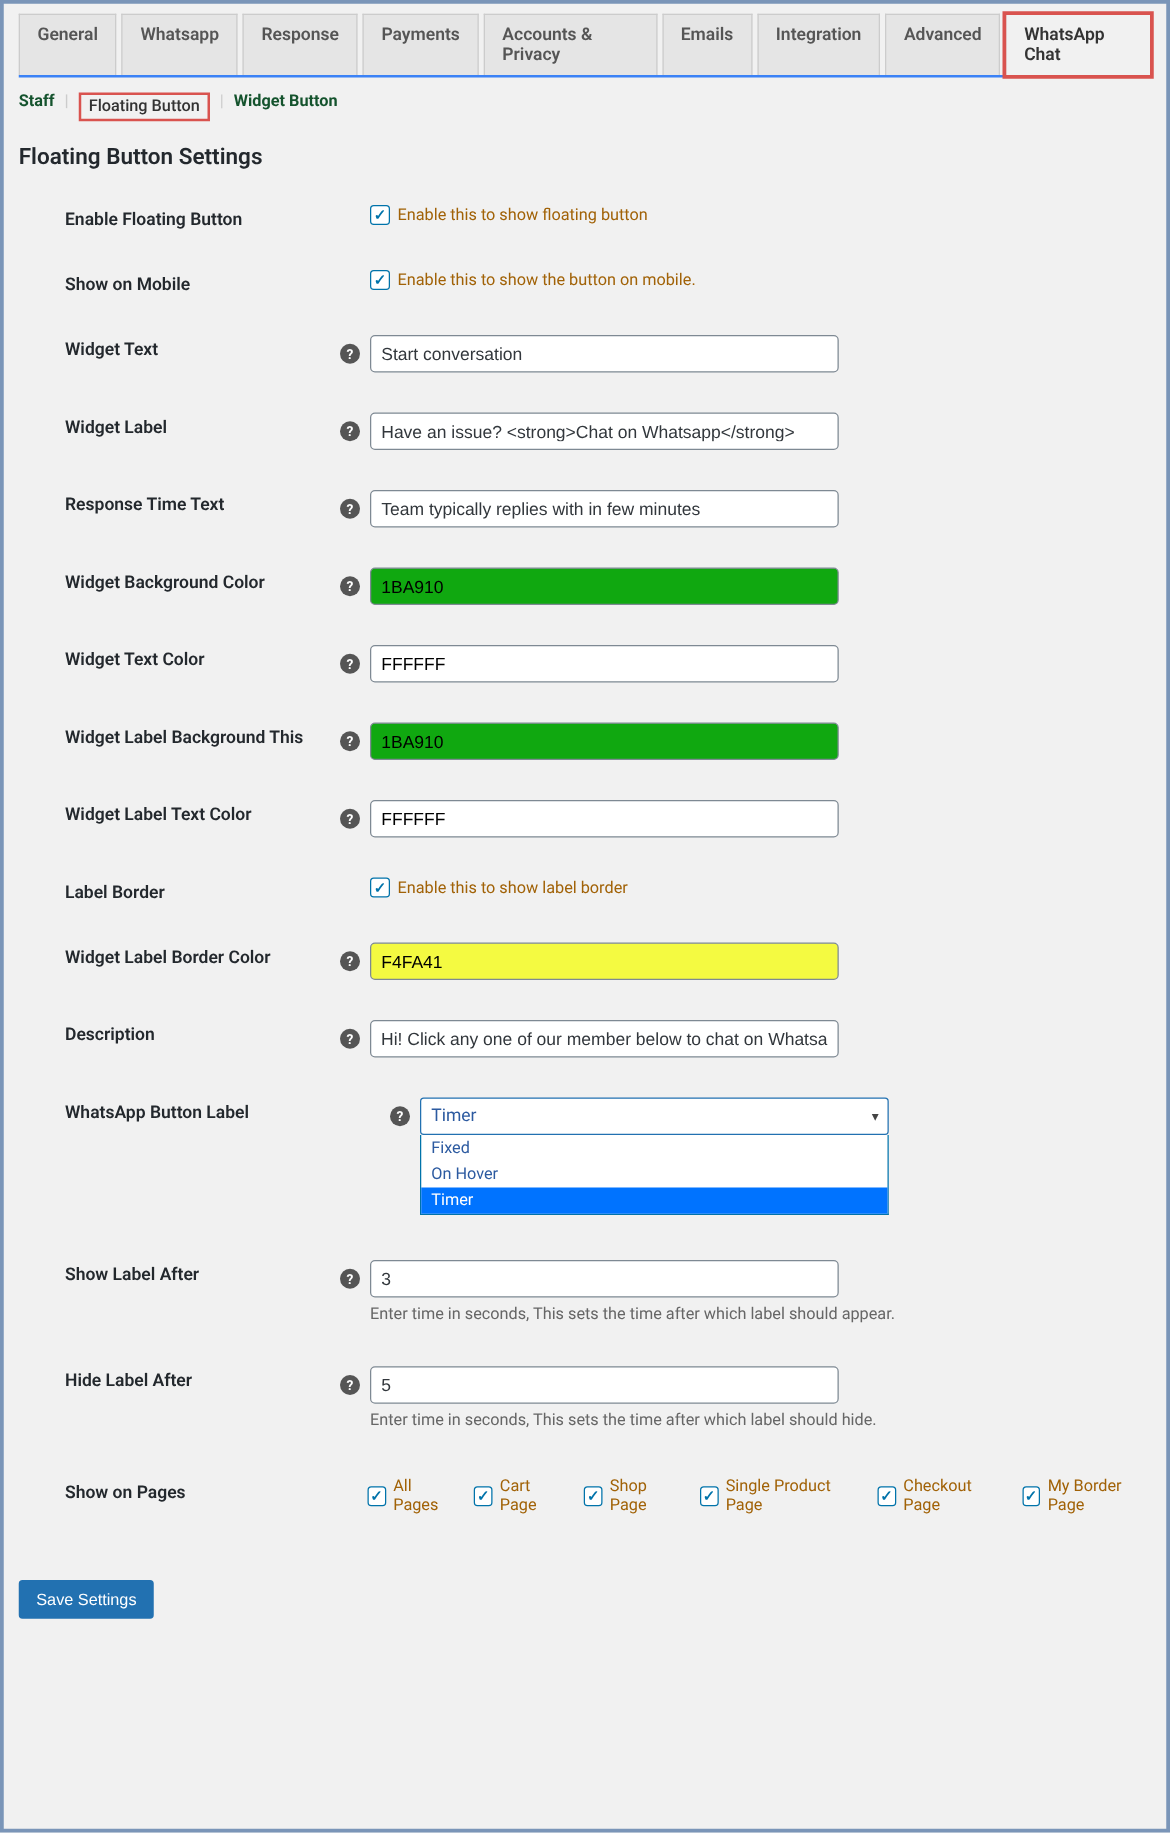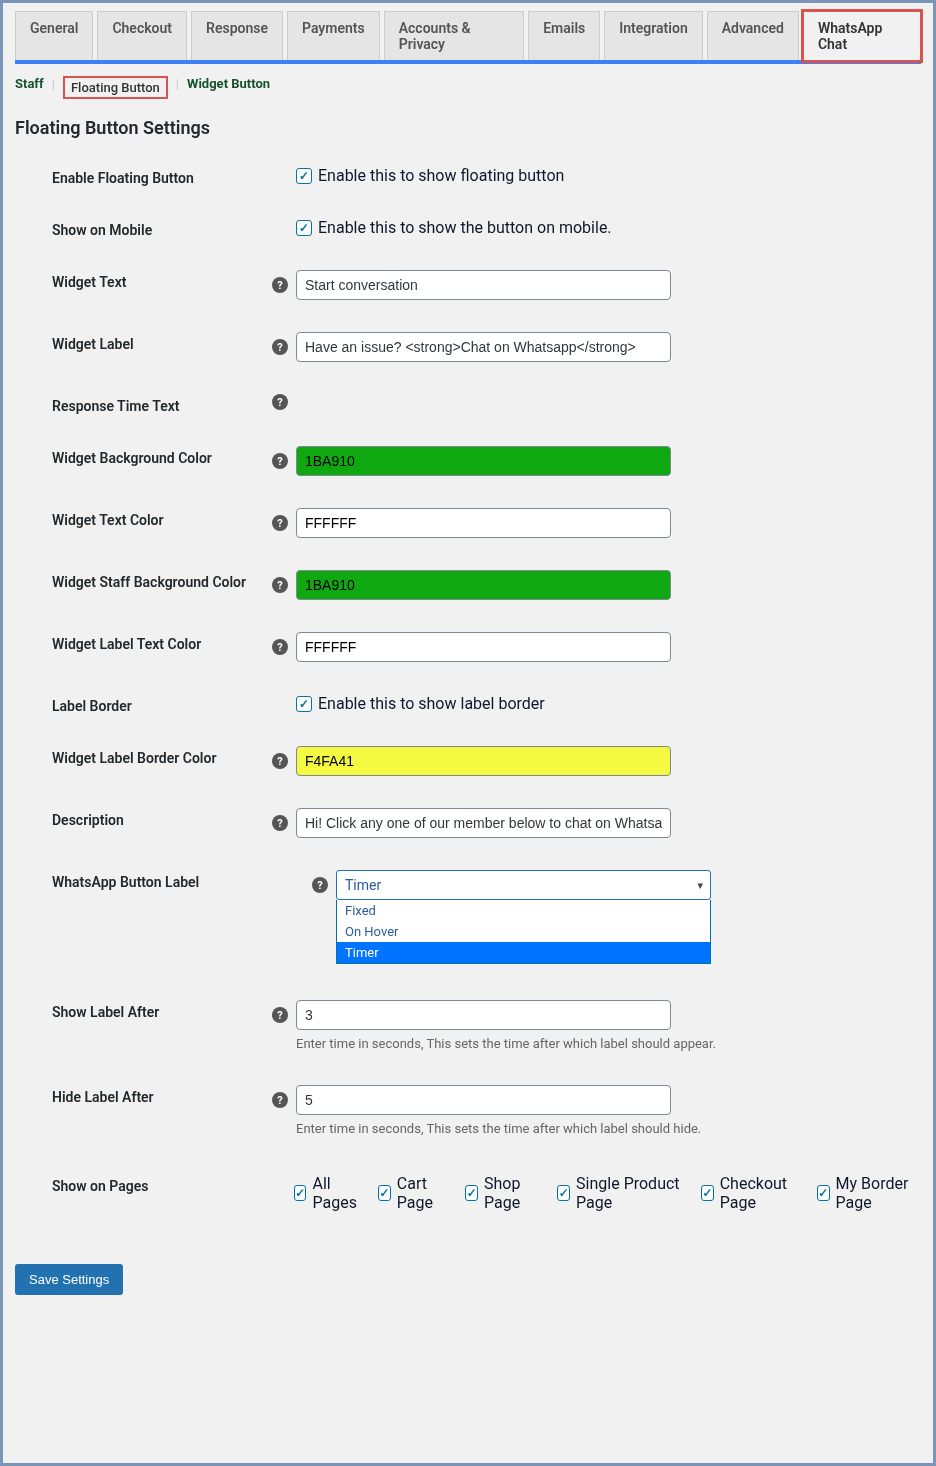--- a/index.html
+++ b/index.html
@@ -8,21 +8,21 @@
   font-size: 13px;
   color: #444;
   background: #f1f1f1;
   border: 3px solid #7a95b8;
   width: 936px;
   height: 1466px;
   padding: 8px 12px 12px 12px;
 }
 .tabs-main {
   display: flex;
-  border-bottom: 4px solid #3b82f6;
+  border-bottom: 2px solid #3b82f6;
   gap: 4px;
 }
 .tab-main {
   background: #e5e5e5;
   border: 1px solid #ccc;
   border-bottom: none;
   padding: 8px 14px;
   font-size: 14px;
   font-weight: 600;
   color: #555;
@@ -126,21 +126,21 @@
   background: #fff;
   display: flex; align-items: center; justify-content: center;
   cursor: pointer;
 }
 .checkbox.checked::after {
   content: "✓";
   color: #0073aa;
   font-size: 12px;
   font-weight: bold;
 }
-.checkbox-label { font-size: 16px; color: #0f172a; }
+.checkbox-label { font-size: 13px; color: #a16207; }
 .select-wrap { position: relative; width: 375px; }
 .select-box {
   width: 100%;
   height: 30px;
   border: 1px solid #2271b1;
   border-radius: 3px;
   background: #fff;
   padding: 4px 28px 4px 8px;
   font-size: 14px;
   color: #2c5aa0;
@@ -199,21 +199,21 @@
 }
 </style>
 </head>
 <body>
 
 
 
 
 <div class="tabs-main">
   <div class="tab-main">General</div>
-  <div class="tab-main">Checkout</div>
+  <div class="tab-main">Whatsapp</div>
   <div class="tab-main">Response</div>
   <div class="tab-main">Payments</div>
   <div class="tab-main">Accounts &amp; Privacy</div>
   <div class="tab-main">Emails</div>
   <div class="tab-main">Integration</div>
   <div class="tab-main">Advanced</div>
   <div class="tab-main active highlight">WhatsApp Chat</div>
 </div>
 
 
@@ -264,20 +264,21 @@
     <span class="help-icon">?</span>
     <input class="input-text" value="Have an issue? &lt;strong&gt;Chat on Whatsapp&lt;/strong&gt;" style="">
   </div>
 </div>
 
 
 <div class="form-row">
   <div class="form-label">Response Time Text</div>
   <div class="form-control-wrap">
     <span class="help-icon">?</span>
+    <input class="input-text" value="Team typically replies with in few minutes" style="">
   </div>
 </div>
 
 
 <div class="form-row">
   <div class="form-label">Widget Background Color</div>
   <div class="form-control-wrap">
     <span class="help-icon">?</span>
     <input class="input-color" style="background: rgb(16, 168, 16);" value="1BA910">
   </div>
@@ -287,21 +288,21 @@
 <div class="form-row">
   <div class="form-label">Widget Text Color</div>
   <div class="form-control-wrap">
     <span class="help-icon">?</span>
     <input class="input-color" style="background: rgb(255, 255, 255);" value="FFFFFF">
   </div>
 </div>
 
 
 <div class="form-row">
-  <div class="form-label">Widget Staff Background Color</div>
+  <div class="form-label">Widget Label Background This</div>
   <div class="form-control-wrap">
     <span class="help-icon">?</span>
     <input class="input-color" style="background: rgb(16, 168, 16);" value="1BA910">
   </div>
 </div>
 
 
 <div class="form-row">
   <div class="form-label">Widget Label Text Color</div>
   <div class="form-control-wrap">

